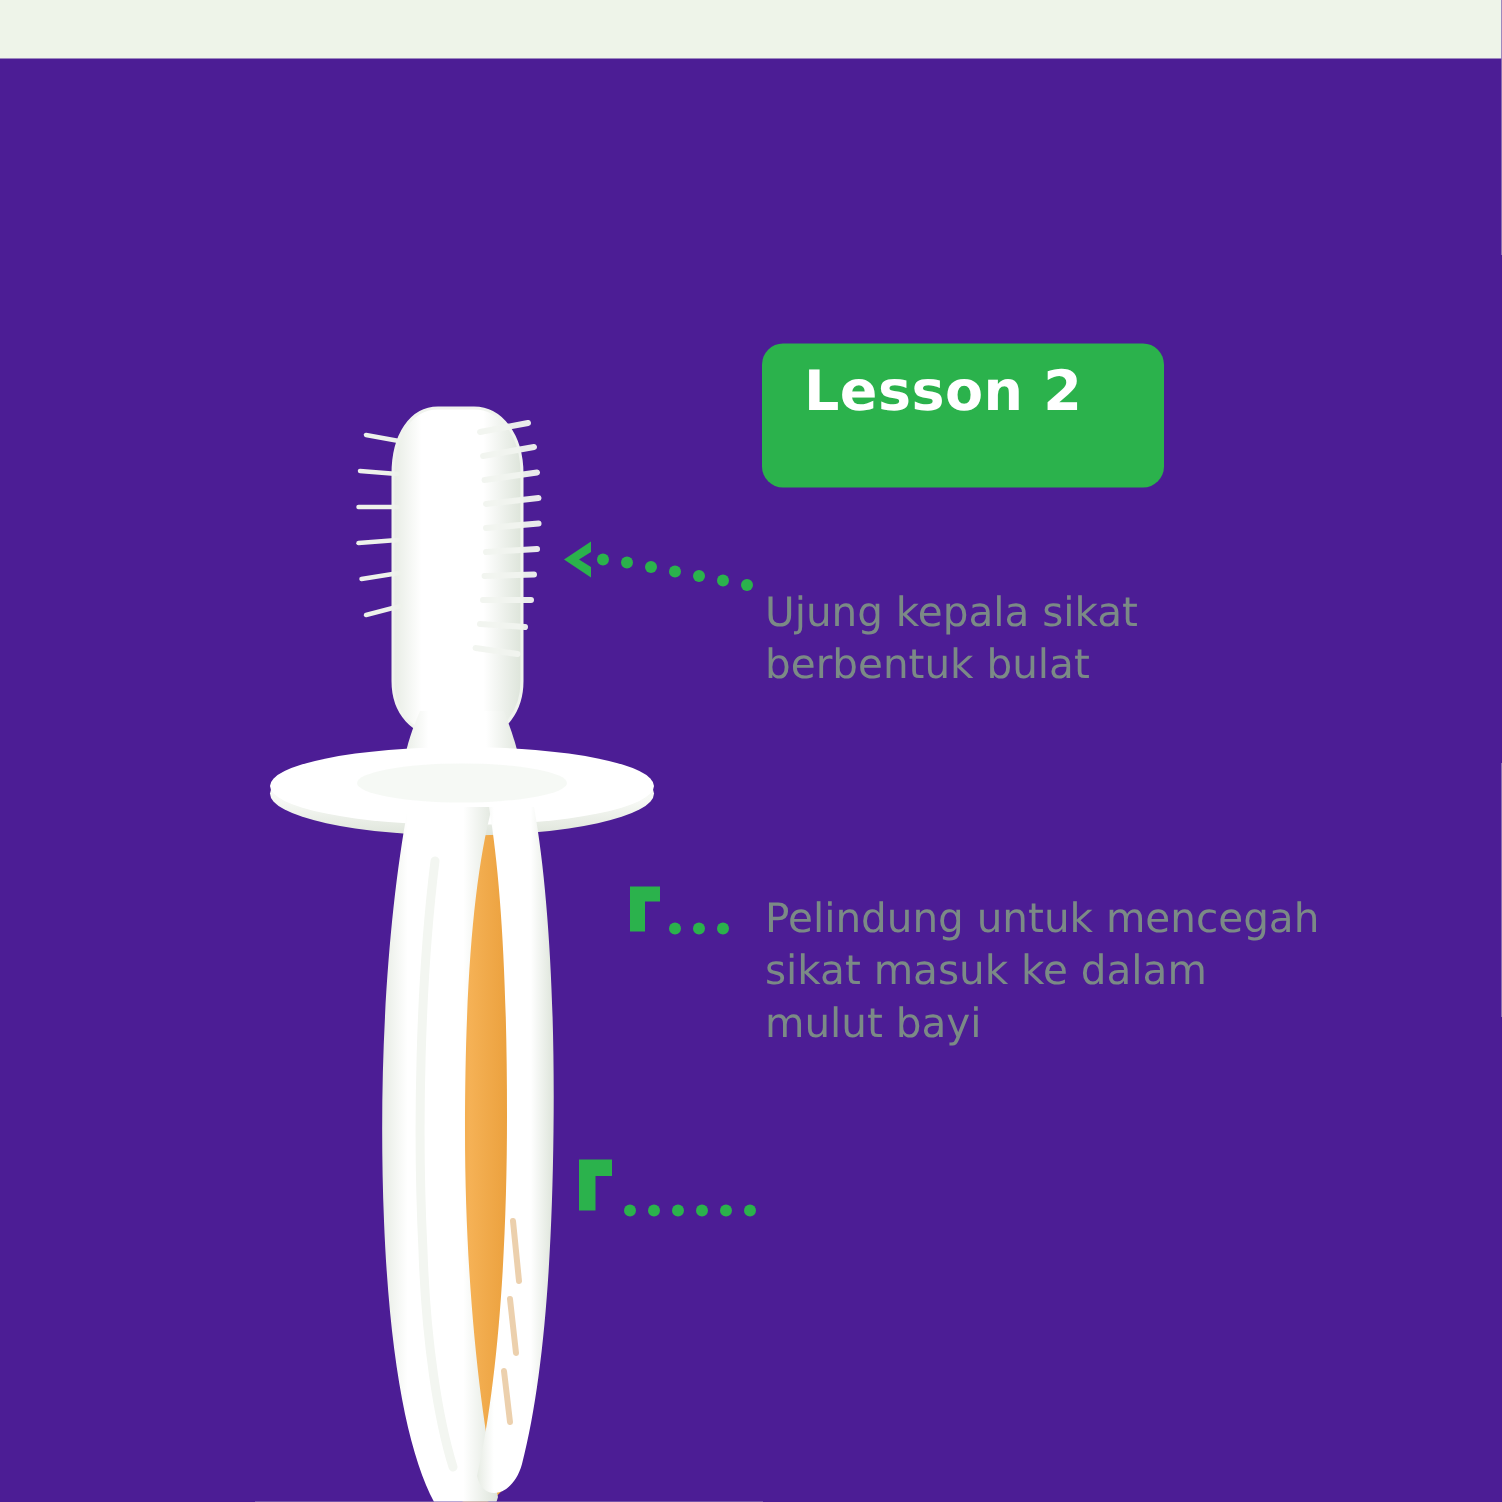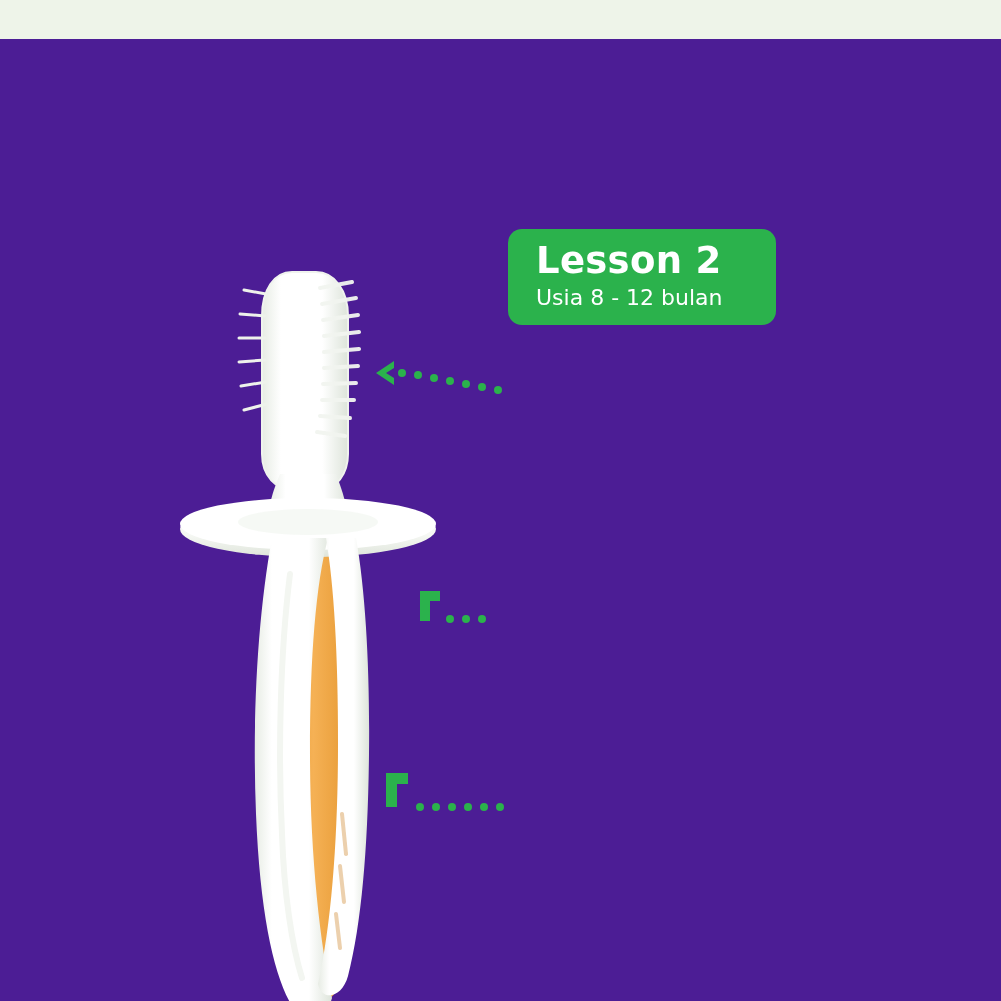--- a/index.html
+++ b/index.html
@@ -156,21 +156,20 @@
 
     <g opacity="0.35">
       <path d="M172 560 L176 600" stroke="#c97a16" stroke-width="4" stroke-linecap="round"></path>
       <path d="M170 612 L174 648" stroke="#c97a16" stroke-width="4" stroke-linecap="round"></path>
       <path d="M166 660 L170 694" stroke="#c97a16" stroke-width="4" stroke-linecap="round"></path>
     </g>
   </svg>
 
   <div class="badge">
     <div class="badge-title">Lesson 2</div>
-    <div class="badge-sub">Usia 8 - 12 bulan</div>
   </div>
 
   <svg id="arrow-1" class="arrow-svg" width="140" height="70" viewBox="0 0 140 70" xmlns="http://www.w3.org/2000/svg">
     <g fill="#2bb24c">
       <path d="M24 22 L6 34 L24 46 L24 39 L16 34 L24 29 Z"></path>
       <circle cx="32" cy="34" r="4"></circle>
       <circle cx="48" cy="36" r="4"></circle>
       <circle cx="64" cy="39" r="4"></circle>
       <circle cx="80" cy="42" r="4"></circle>
       <circle cx="96" cy="45" r="4"></circle>
@@ -193,14 +192,19 @@
       <path d="M8 4 L30 4 L30 15 L19 15 L19 38 L8 38 Z"></path>
       <circle cx="42" cy="38" r="4"></circle>
       <circle cx="58" cy="38" r="4"></circle>
       <circle cx="74" cy="38" r="4"></circle>
       <circle cx="90" cy="38" r="4"></circle>
       <circle cx="106" cy="38" r="4"></circle>
       <circle cx="122" cy="38" r="4"></circle>
     </g>
   </svg>
 
+  <div id="callout-1" class="callout">Ujung kepala sikat
+berbentuk bulat</div>
+  <div id="callout-3" class="callout">Pelindung untuk mencegah
+sikat masuk ke dalam
+mulut bayi</div>
 
 </div>
 
 </body></html>

